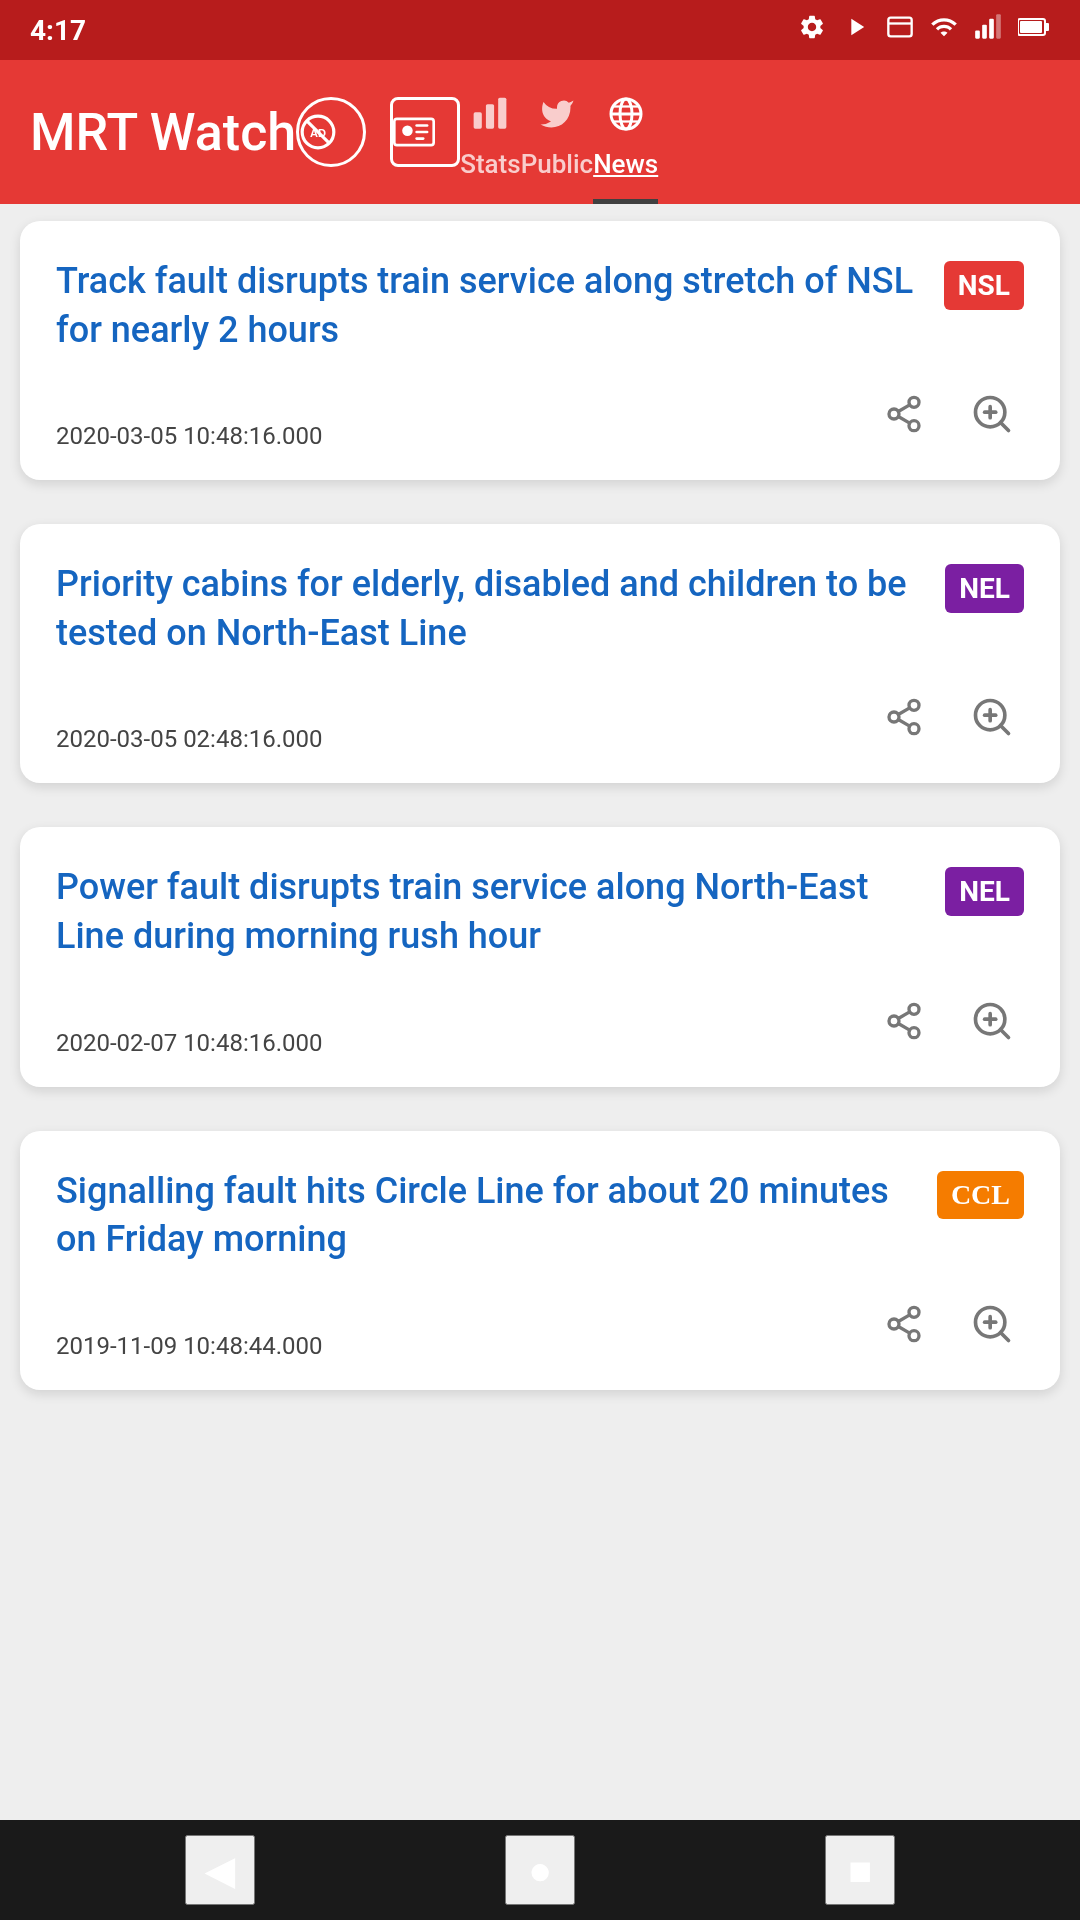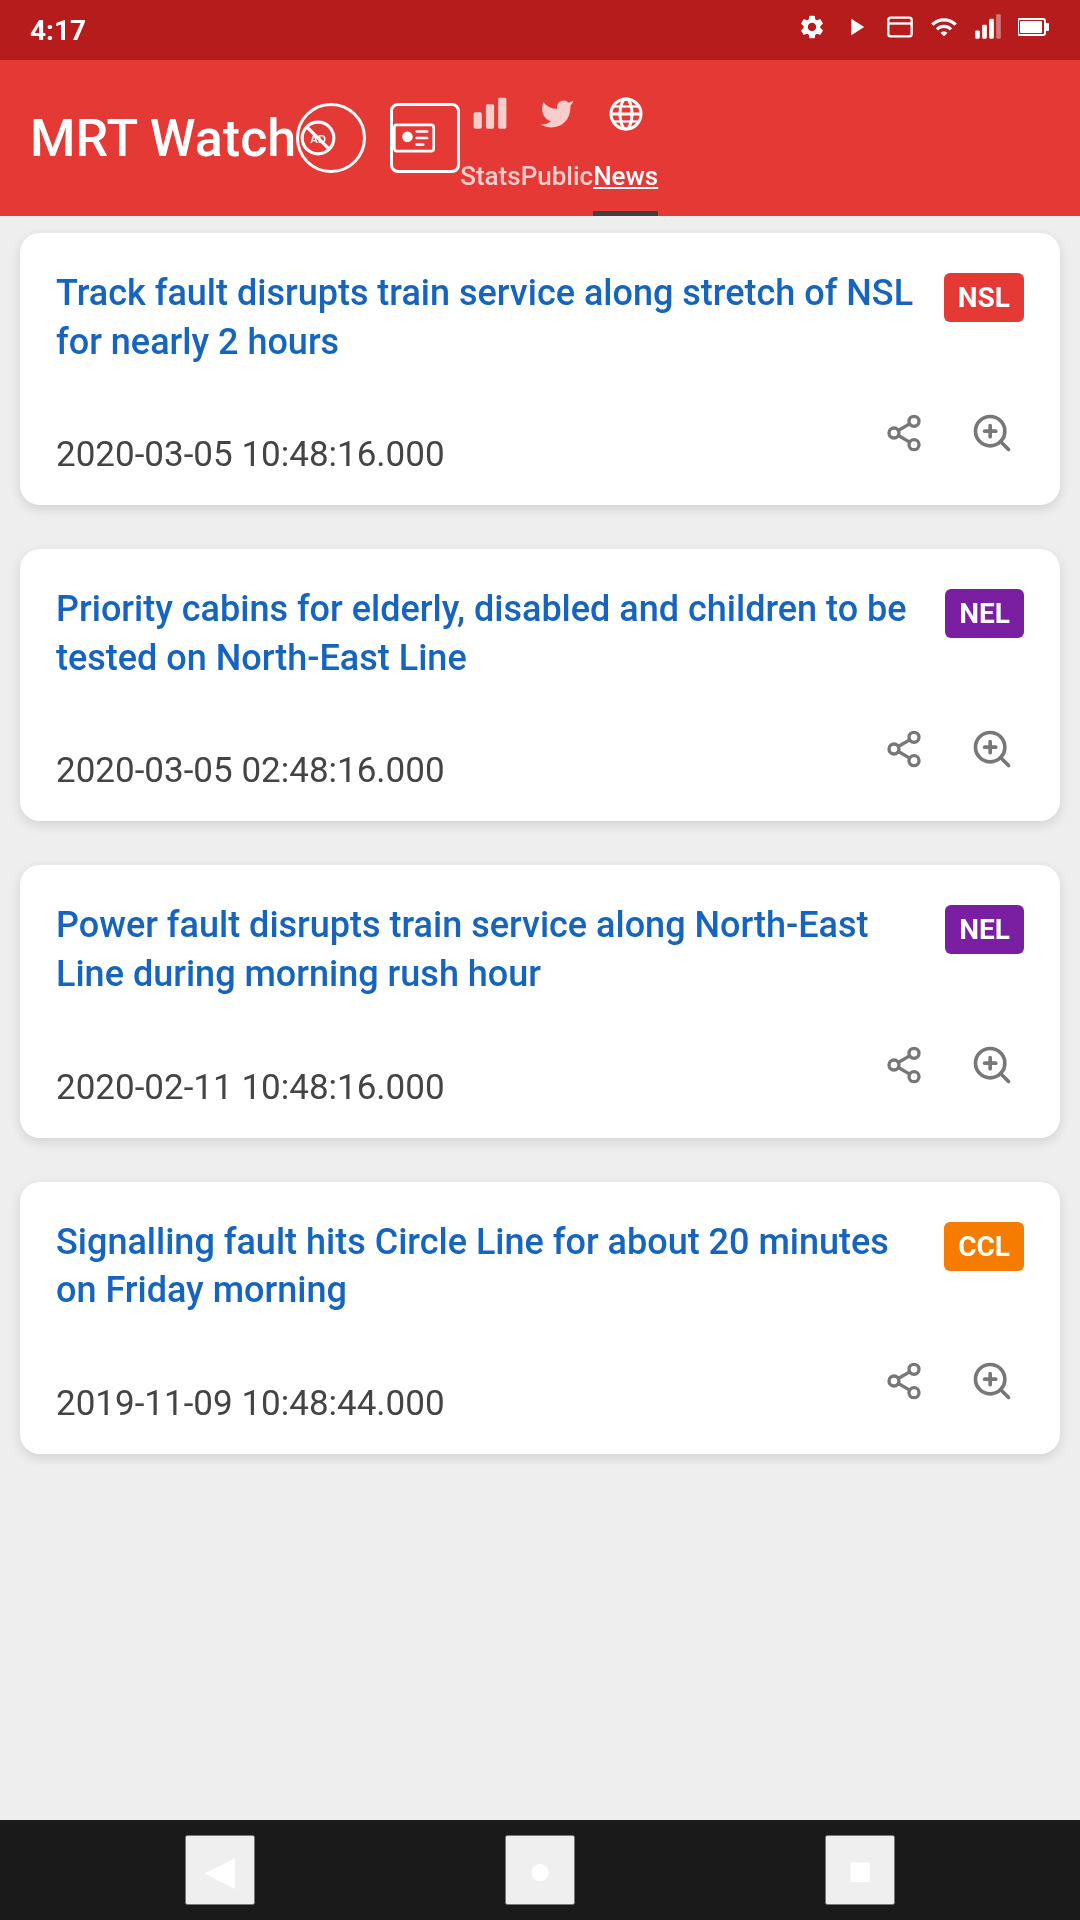--- a/index.html
+++ b/index.html
@@ -87,21 +87,21 @@
     .tab {
       flex: 1;
       display: flex;
       flex-direction: column;
       align-items: center;
       padding: 16px 0 20px 0;
       color: rgba(255,255,255,0.75);
       font-size: 28px;
       cursor: pointer;
       border-bottom: 5px solid transparent;
-      gap: 20px;
+      gap: 8px;
     }
     .tab.active {
       color: white;
       border-bottom: 5px solid #404040;
       text-decoration: underline;
     }
     .tab-icon {
       font-size: 38px;
     }
     .tab-label {
@@ -149,29 +149,29 @@
       border-radius: 6px;
       font-size: 28px;
       font-weight: 700;
       color: white;
       white-space: nowrap;
       flex-shrink: 0;
       margin-top: 4px;
     }
     .badge-nsl { background: #e53935; }
     .badge-nel { background: #7b1fa2; }
-    .badge-ccl { background: #f57c00; }
+    .badge-ccl { background: #f57c00; font-family: Liberation Serif, serif; }
 
     .card-footer {
       display: flex;
       align-items: center;
       justify-content: space-between;
     }
     .card-timestamp {
-      font-size: 35px;
+      font-size: 24px;
       color: #444;
       margin-top: 44px;
     }
     .card-actions {
       display: flex;
       align-items: center;
       gap: 24px;
     }
     .action-btn {
       width: 64px;
@@ -377,21 +377,21 @@
           </button>
         </div>
       </div>
     </div>
     <div class="news-card">
       <div class="card-header">
         <span class="card-title">Power fault disrupts train service along North-East Line during morning rush hour</span>
         <span class="line-badge badge-nel">NEL</span>
       </div>
       <div class="card-footer">
-        <span class="card-timestamp">2020-02-11 10:48:16.000</span>
+        <span class="card-timestamp">2020-02-07 10:48:16.000</span>
         <div class="card-actions">
           <button class="action-btn" title="Share">
             <svg width="40" height="40" viewBox="0 0 24 24" fill="none" stroke="#777" stroke-width="2" stroke-linecap="round">
               <circle cx="18" cy="5" r="3"></circle>
               <circle cx="6" cy="12" r="3"></circle>
               <circle cx="18" cy="19" r="3"></circle>
               <line x1="8.59" y1="13.51" x2="15.42" y2="17.49"></line>
               <line x1="15.41" y1="6.51" x2="8.59" y2="10.49"></line>
             </svg>
           </button>

